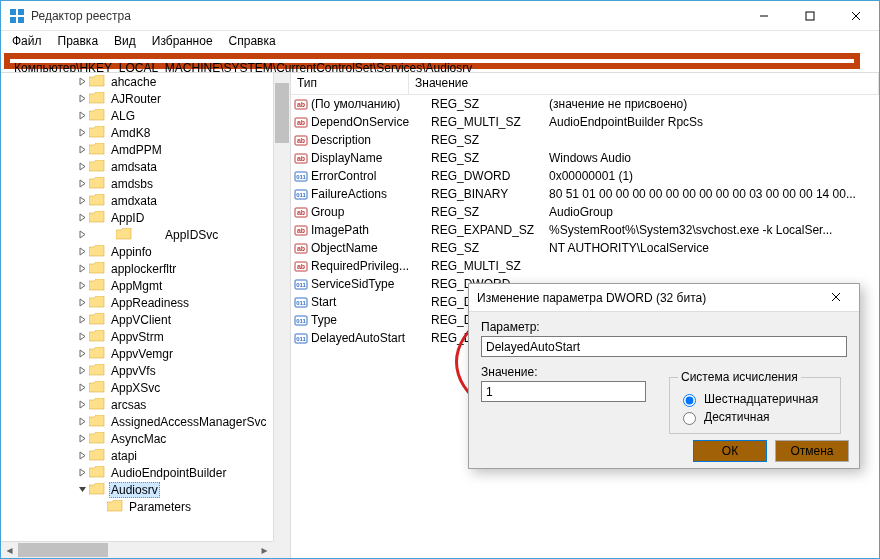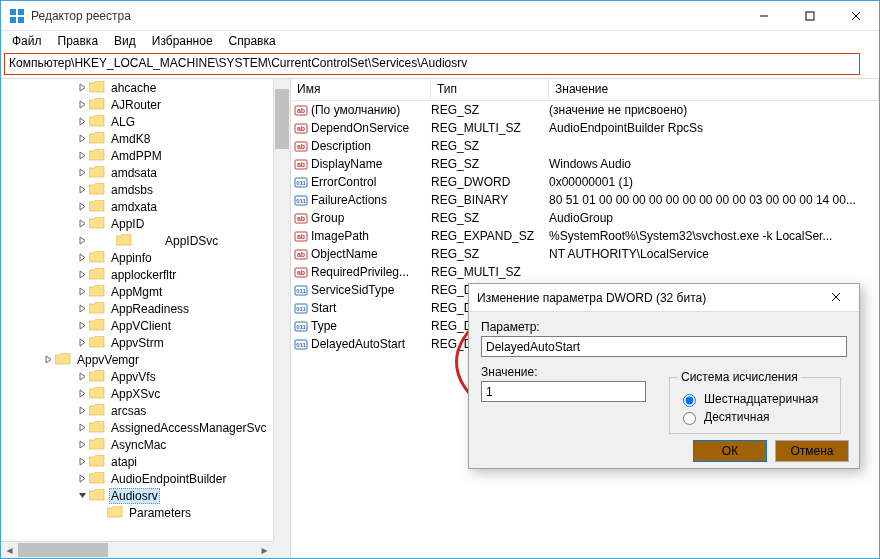--- a/index.html
+++ b/index.html
@@ -6,21 +6,21 @@
   body { margin:0; font-family: "Segoe UI", Tahoma, sans-serif; font-size:12px; background:#fff; color:#000;}
   .window { width:880px; height:559px; border:1px solid #48a0d8; display:flex; flex-direction:column; position:relative; overflow:hidden;}
   .titlebar { height:30px; display:flex; align-items:center; background:#fff; border-bottom:1px solid #e5e5e5;}
   .titlebar .app-icon { width:16px; height:16px; margin:0 6px 0 8px; display:inline-flex;}
   .app-icon svg { width:16px;height:16px;}
   .title-text { flex:1; font-size:12px; color:#333;}
   .win-ctrls { display:flex; height:100%;}
   .win-btn { width:46px; display:flex; align-items:center; justify-content:center; color:#333;}
   .menubar { height:20px; display:flex; align-items:center; padding:0 4px; gap:2px;}
   .menu-item { padding:2px 7px;}
-  .addressbar { height:22px; border:1px solid #c2410c; margin:2px 19px 3px 3px; padding:2px 4px; font-size:12px; background:#fff;}
+  .addressbar { height:14px; border:6px solid #c2410c; margin:2px 19px 3px 3px; padding:2px 4px; font-size:12px; background:#fff;}
   .workspace { flex:1; display:flex; border-top:1px solid #ddd; overflow:hidden; position:relative;}
   .tree-pane { width:290px; border-right:1px solid #ddd; overflow:hidden; position:relative; background:#fff;}
   .tree-scroll { position:absolute; top:0; left:0; right:17px; bottom:17px; overflow:hidden;}
   .tree-item { display:flex; align-items:center; height:17px; white-space:nowrap; font-size:12px;}
   .tree-item .tw { width:14px; display:inline-flex; align-items:center; justify-content:center; color:#555;}
   .folder-icon { width:16px; height:13px; margin-right:4px; display:inline-block;}
   .tree-item.selected .label{ background:#cde8ff; border:1px dotted #888; padding:0 1px;}
   .tree-item .label { padding:0 2px;}
   .vscroll { position:absolute; top:0; right:0; width:17px; bottom:17px; background:#f0f0f0; border-left:1px solid #ddd;}
   .vscroll .thumb { position:absolute; left:1px; right:1px; top:10px; height:60px; background:#c1c1c1;}
@@ -274,21 +274,21 @@
             <span class="tw">
               <svg width="9" height="9">
                 <path d="M2 1 L7 4.5 L2 8 Z" fill="none" stroke="#666"></path>
               </svg>
             </span>
             <span class="folder-icon"><svg width="16" height="13" viewBox="0 0 16 13">
                 <path d="M0 2 L5 2 L7 0 L15 0 L15 11 L0 11 Z" fill="#ffe08a" stroke="#d4a020" stroke-width="0.5"></path>
               </svg></span>
             <span class="label">AppvStrm</span>
           </div>
-          <div class="tree-item" style="padding-left: 40px;">
+          <div class="tree-item" style="padding-left: 74px;">
             <span class="tw">
               <svg width="9" height="9">
                 <path d="M2 1 L7 4.5 L2 8 Z" fill="none" stroke="#666"></path>
               </svg>
             </span>
             <span class="folder-icon"><svg width="16" height="13" viewBox="0 0 16 13">
                 <path d="M0 2 L5 2 L7 0 L15 0 L15 11 L0 11 Z" fill="#ffe08a" stroke="#d4a020" stroke-width="0.5"></path>
               </svg></span>
             <span class="label">AppvVemgr</span>
           </div>
@@ -395,21 +395,20 @@
         <div class="arrow">◂</div>
         <div class="track">
             <div class="thumb"></div>
           </div>
         <div class="arrow">▸</div>
       </div>
       <div class="corner"></div>
     </div>
     <div class="list-pane">
       <div class="list-header">
-        <div class="col c-name">Имя</div>
         <div class="col c-type">Тип</div>
         <div class="col c-val">Значение</div>
       </div>
       <div class="list-body" id="list-body">
           <div class="row">
             <span class="c-icon">
               <svg width="14" height="14">
                 <rect x="1" y="3" width="12" height="9" rx="1" fill="#fff" stroke="#c04040"></rect>
                 <text x="7" y="10" font-size="7" text-anchor="middle" fill="#c04040" font-weight="bold">ab</text>
               </svg>

